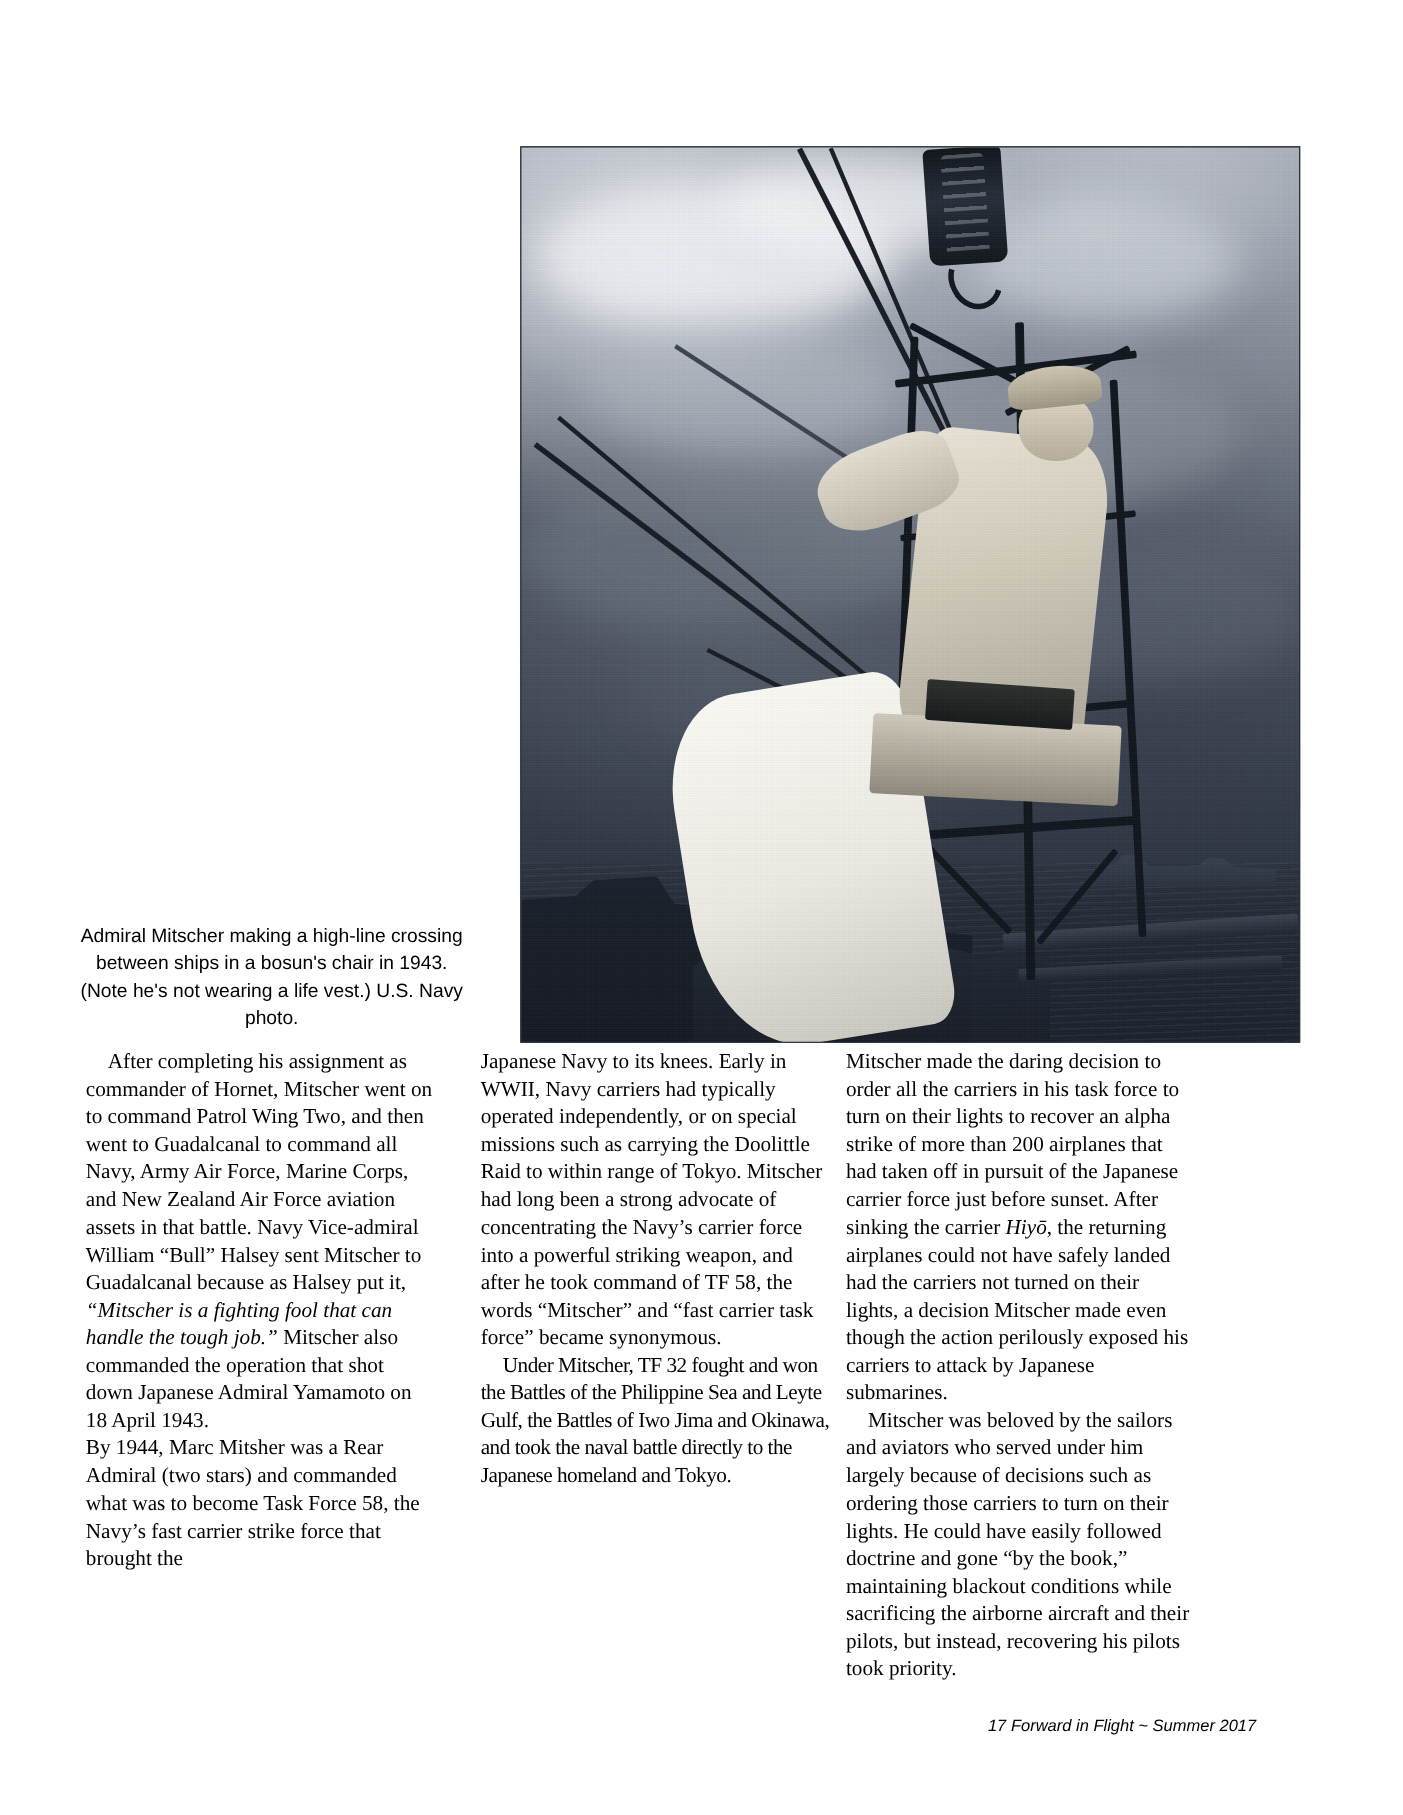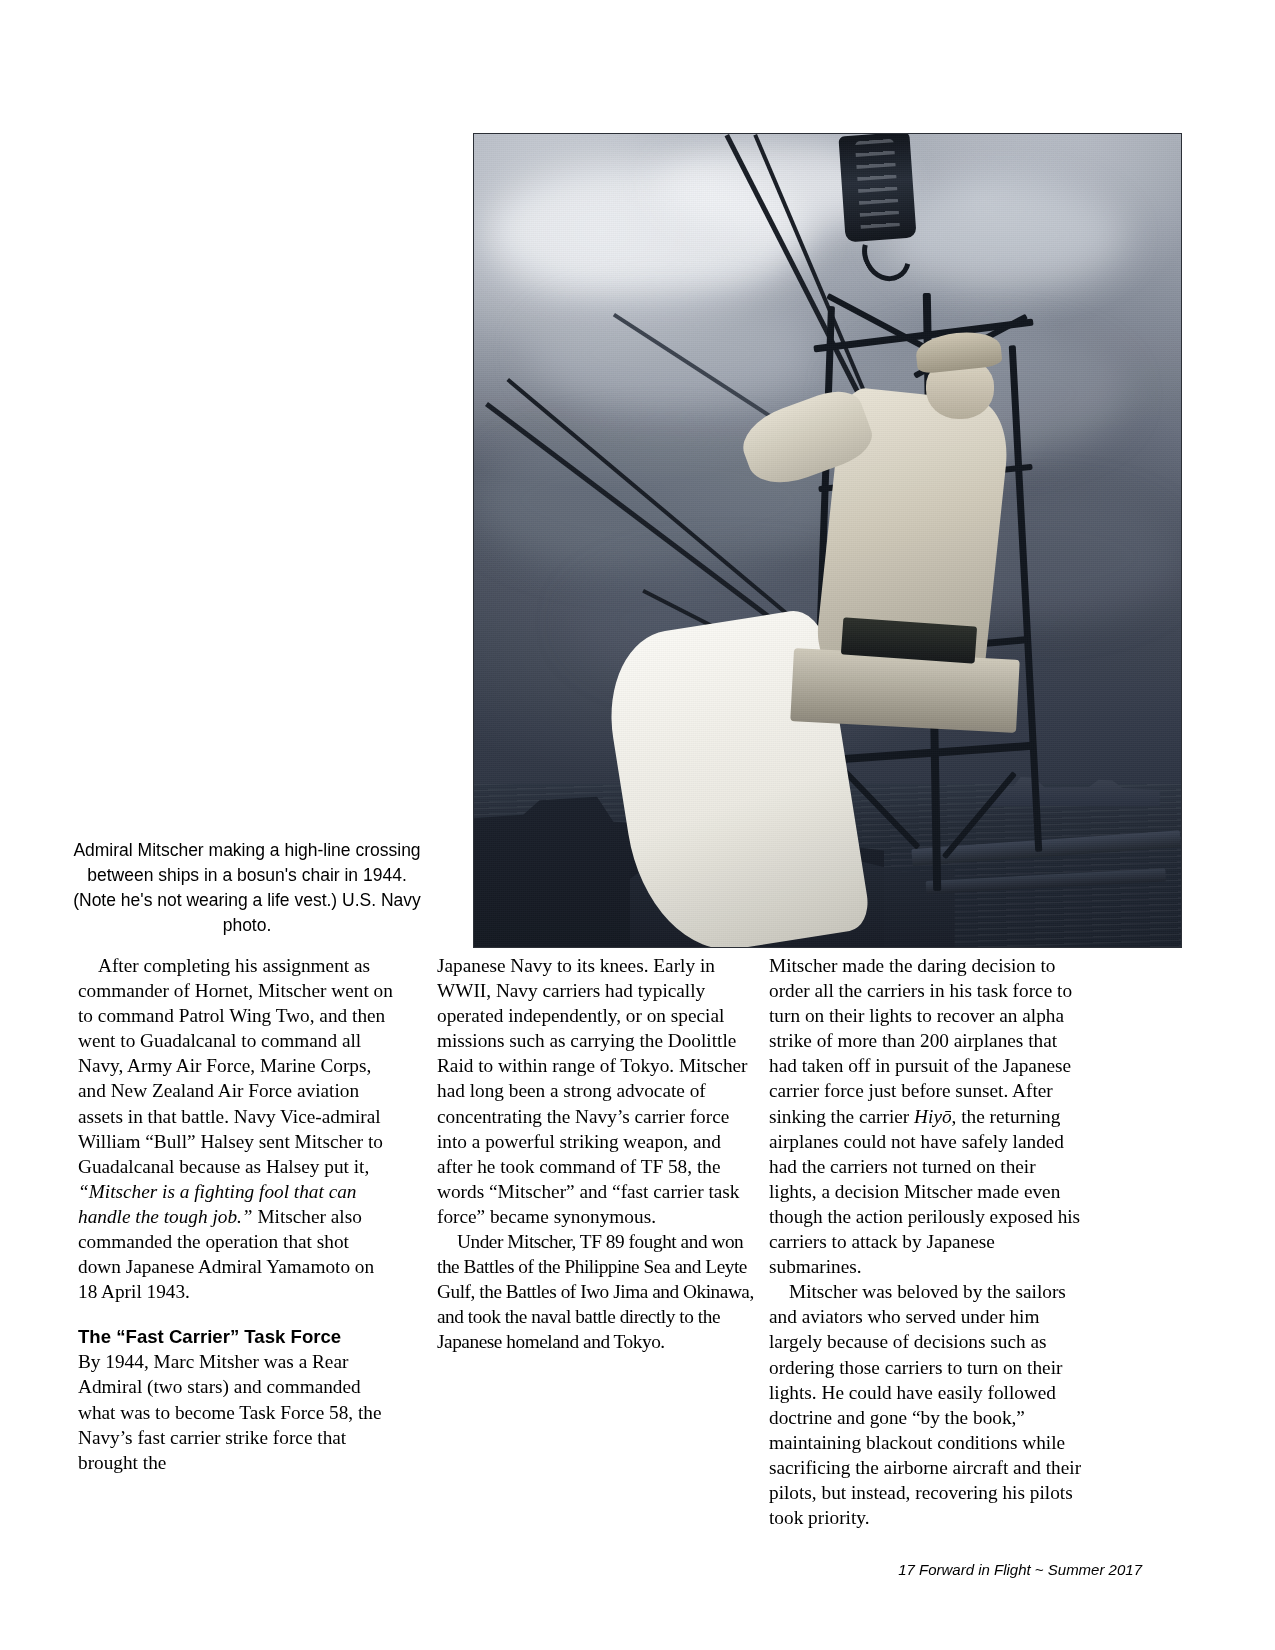--- a/index.html
+++ b/index.html
@@ -395,31 +395,30 @@
     <div class="seat"></div>
     <div class="figure-belt"></div>
     <div class="figure-arm"></div>
     <div class="figure-head"></div>
     <div class="figure-cap"></div>
 
     <div class="grain"></div>
   </div>
 </figure>
 
-<figcaption id="photo-caption">Admiral Mitscher making a high-line crossing between ships in a bosun's chair in 1944. (Note he's not wearing a life vest.) U.S. Navy photo.</figcaption>
+<figcaption id="photo-caption">Admiral Mitscher making a high-line crossing between ships in a bosun's chair in 1943. (Note he's not wearing a life vest.) U.S. Navy photo.</figcaption>
 
 <div class="column" id="column-1">
   <p class="indent"><span>After completing his assignment as commander of Hornet, Mitscher went on to command Patrol Wing Two, and then went to Guadalcanal to command all Navy, Army Air Force, Marine Corps, and New Zealand Air Force aviation assets in that battle. Navy Vice-admiral William “Bull” Halsey sent Mitscher to Guadalcanal because as Halsey put it, </span><span class="it">“Mitscher is a fighting fool that can handle the tough job.”</span><span> Mitscher also commanded the operation that shot down Japanese Admiral Yamamoto on 18 April 1943.</span></p>
-  <h2 class="subhead">The “Fast Carrier” Task Force</h2>
   <p>By 1944, Marc Mitsher was a Rear Admiral (two stars) and commanded what was to become Task Force 58, the Navy’s fast carrier strike force that brought the</p>
 </div>
 
 <div class="column" id="column-2">
   <p>Japanese Navy to its knees. Early in WWII, Navy carriers had typically operated independently, or on special missions such as carrying the Doolittle Raid to within range of Tokyo. Mitscher had long been a strong advocate of concentrating the Navy’s carrier force into a powerful striking weapon, and after he took command of TF 58, the words “Mitscher” and “fast carrier task force” became synonymous.</p>
-  <p class="indent squeeze">Under Mitscher, TF 89 fought and won the Battles of the Philippine Sea and Leyte Gulf, the Battles of Iwo Jima and Okinawa, and took the naval battle directly to the Japanese homeland and Tokyo.</p>
+  <p class="indent squeeze">Under Mitscher, TF 32 fought and won the Battles of the Philippine Sea and Leyte Gulf, the Battles of Iwo Jima and Okinawa, and took the naval battle directly to the Japanese homeland and Tokyo.</p>
 </div>
 
 <div class="column" id="column-3">
   <p><span>Mitscher made the daring decision to order all the carriers in his task force to turn on their lights to recover an alpha strike of more than 200 airplanes that had taken off in pursuit of the Japanese carrier force just before sunset. After sinking the carrier </span><span class="it">Hiyō</span><span>, the returning airplanes could not have safely landed had the carriers not turned on their lights, a decision Mitscher made even though the action perilously exposed his carriers to attack by Japanese submarines.</span></p>
   <p class="indent">Mitscher was beloved by the sailors and aviators who served under him largely because of decisions such as ordering those carriers to turn on their lights. He could have easily followed doctrine and gone “by the book,” maintaining blackout conditions while sacrificing the airborne aircraft and their pilots, but instead, recovering his pilots took priority.</p>
 </div>
 
 <div id="page-footer">
   <span id="footer-page-number">17</span><span> </span><span id="footer-publication">Forward in Flight ~ Summer 2017</span>
 </div>

